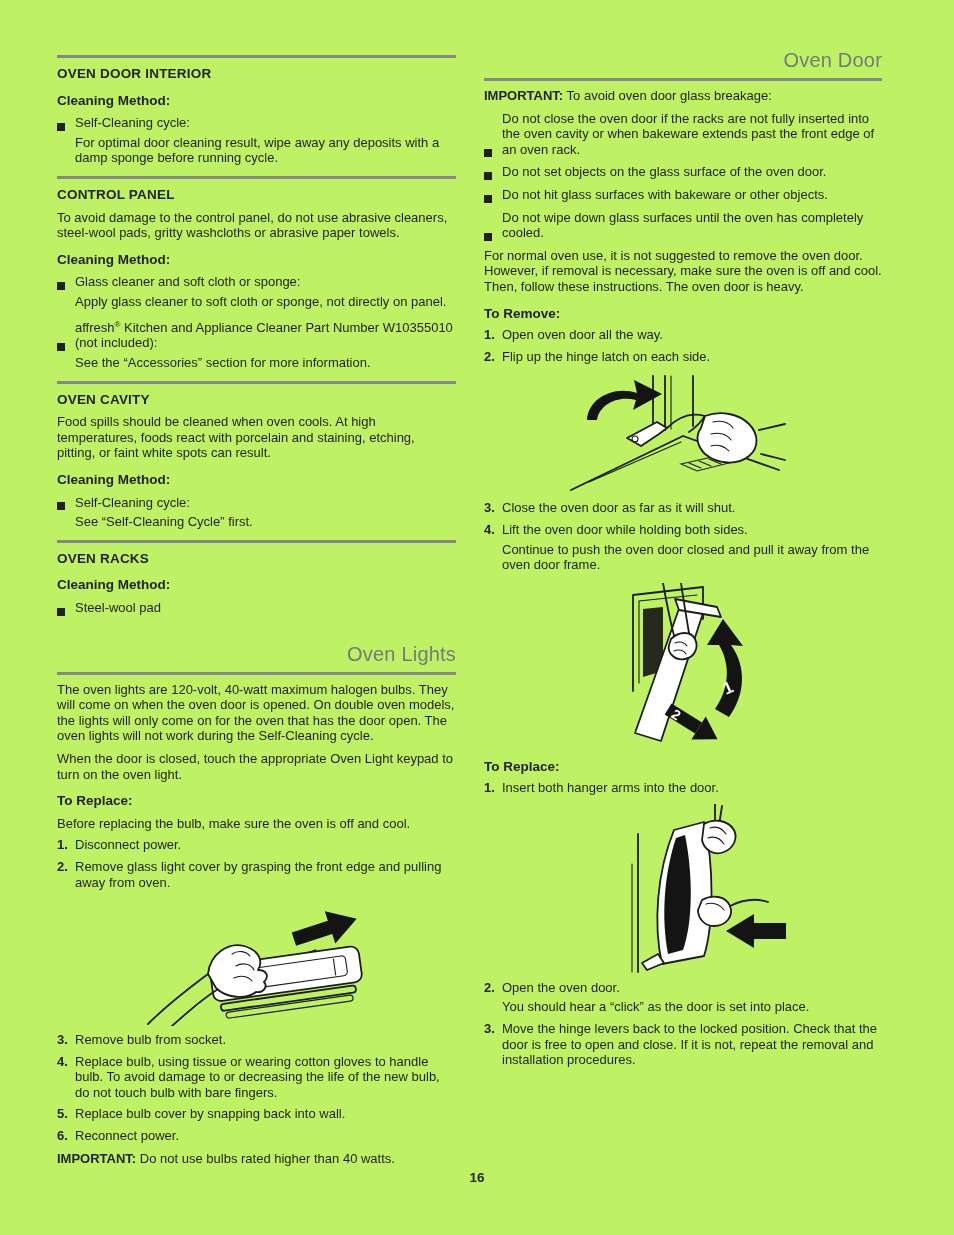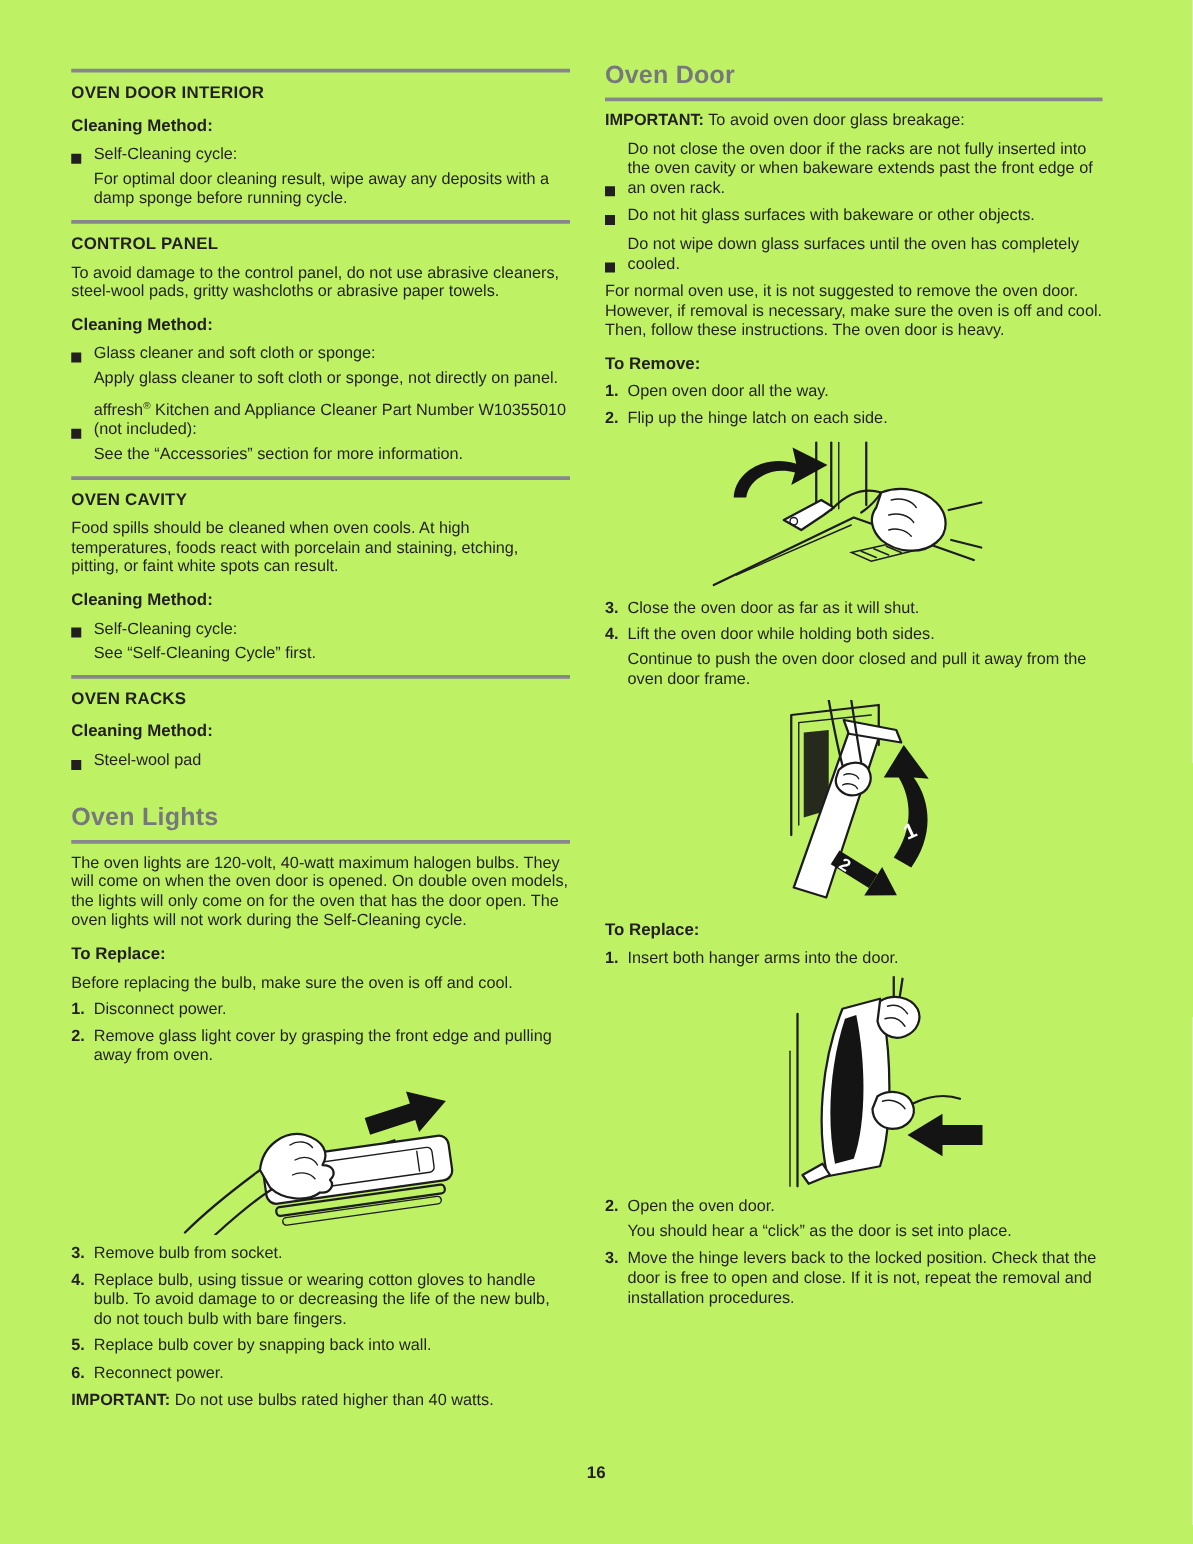--- a/index.html
+++ b/index.html
@@ -17,21 +17,21 @@
   .caps-title{font-weight:bold;font-size:13.5px;margin:8px 0 0 0;letter-spacing:.2px;}
   .subhead{font-weight:bold;font-size:13.5px;margin:11px 0 0 0;}
   .para{margin:7px 0 0 0;}
   .bullet{display:flex;margin:7px 0 0 0;align-items:flex-end;}
   .sq{flex:none;width:8px;height:8px;background:#231f20;margin:4px 10px 0 0;}
   .bullet-body{flex:1;}
   .sub{margin:4px 0 0 18px;}
   .step{display:flex;margin:6px 0 0 0;}
   .step .num{flex:none;width:18px;font-weight:bold;}
   .step .txt{flex:1;}
-  .big-head{font-size:20px;line-height:24px;font-weight:bold;color:#77787b;margin:26px 0 0 0;letter-spacing:.2px;}
+  .big-head{font-size:20px;line-height:24px;font-weight:normal;color:#77787b;margin:26px 0 0 0;letter-spacing:.2px;text-align:right;}
   .big-head.right{margin-top:0;}
   .big-rule{height:3px;background:#85878a;margin:6px 0 0 0;}
   .ill{display:block;}
   .ill-1{margin:6px 0 2px 83px;}
   .ill-2{margin:8px 0 4px 79px;}
   .ill-3{margin:10px 0 6px 121px;}
   .ill-4{margin:8px 0 4px 134px;}
   .footer-num{position:absolute;left:0;width:954px;top:1170px;text-align:center;font-weight:bold;font-size:13.5px;}
   svg .ln{fill:none;stroke:#1c1c1c;stroke-width:1.8;stroke-linecap:round;stroke-linejoin:round;}
   svg .thin{fill:none;stroke:#1c1c1c;stroke-width:1.1;stroke-linecap:round;}
@@ -84,20 +84,21 @@
     <div class="caps-title">OVEN RACKS</div>
     <div class="subhead">Cleaning Method:</div>
     <div class="bullet">
       <span class="sq"></span>
       <span class="bullet-body">Steel-wool pad</span>
     </div>
 
     <div class="big-head">Oven Lights</div>
     <div class="big-rule"></div>
     <div class="para">The oven lights are 120-volt, 40-watt maximum halogen bulbs. They will come on when the oven door is opened. On double oven models, the lights will only come on for the oven that has the door open. The oven lights will not work during the Self-Cleaning cycle.</div>
+    <div class="para">When the door is closed, touch the appropriate Oven Light keypad to turn on the oven light.</div>
     <div class="subhead">To Replace:</div>
     <div class="para">Before replacing the bulb, make sure the oven is off and cool.</div>
 
     <div class="step">
       <span class="num">1.</span>
       <span class="txt">Disconnect power.</span>
     </div>
     <div class="step">
       <span class="num">2.</span>
       <span class="txt">Remove glass light cover by grasping the front edge and pulling away from oven.</span>
@@ -150,20 +151,24 @@
     <div class="big-head right">Oven Door</div>
     <div class="big-rule"></div>
 
     <div class="para">
       <span style="font-weight:bold">IMPORTANT:</span><span> To avoid oven door glass breakage:</span>
     </div>
 
     <div class="bullet">
       <span class="sq"></span>
       <span class="bullet-body">Do not close the oven door if the racks are not fully inserted into the oven cavity or when bakeware extends past the front edge of an oven rack.</span>
+    </div>
+    <div class="bullet">
+      <span class="sq"></span>
+      <span class="bullet-body">Do not set objects on the glass surface of the oven door.</span>
     </div>
     <div class="bullet">
       <span class="sq"></span>
       <span class="bullet-body">Do not hit glass surfaces with bakeware or other objects.</span>
     </div>
     <div class="bullet">
       <span class="sq"></span>
       <span class="bullet-body">Do not wipe down glass surfaces until the oven has completely cooled.</span>
     </div>
 

